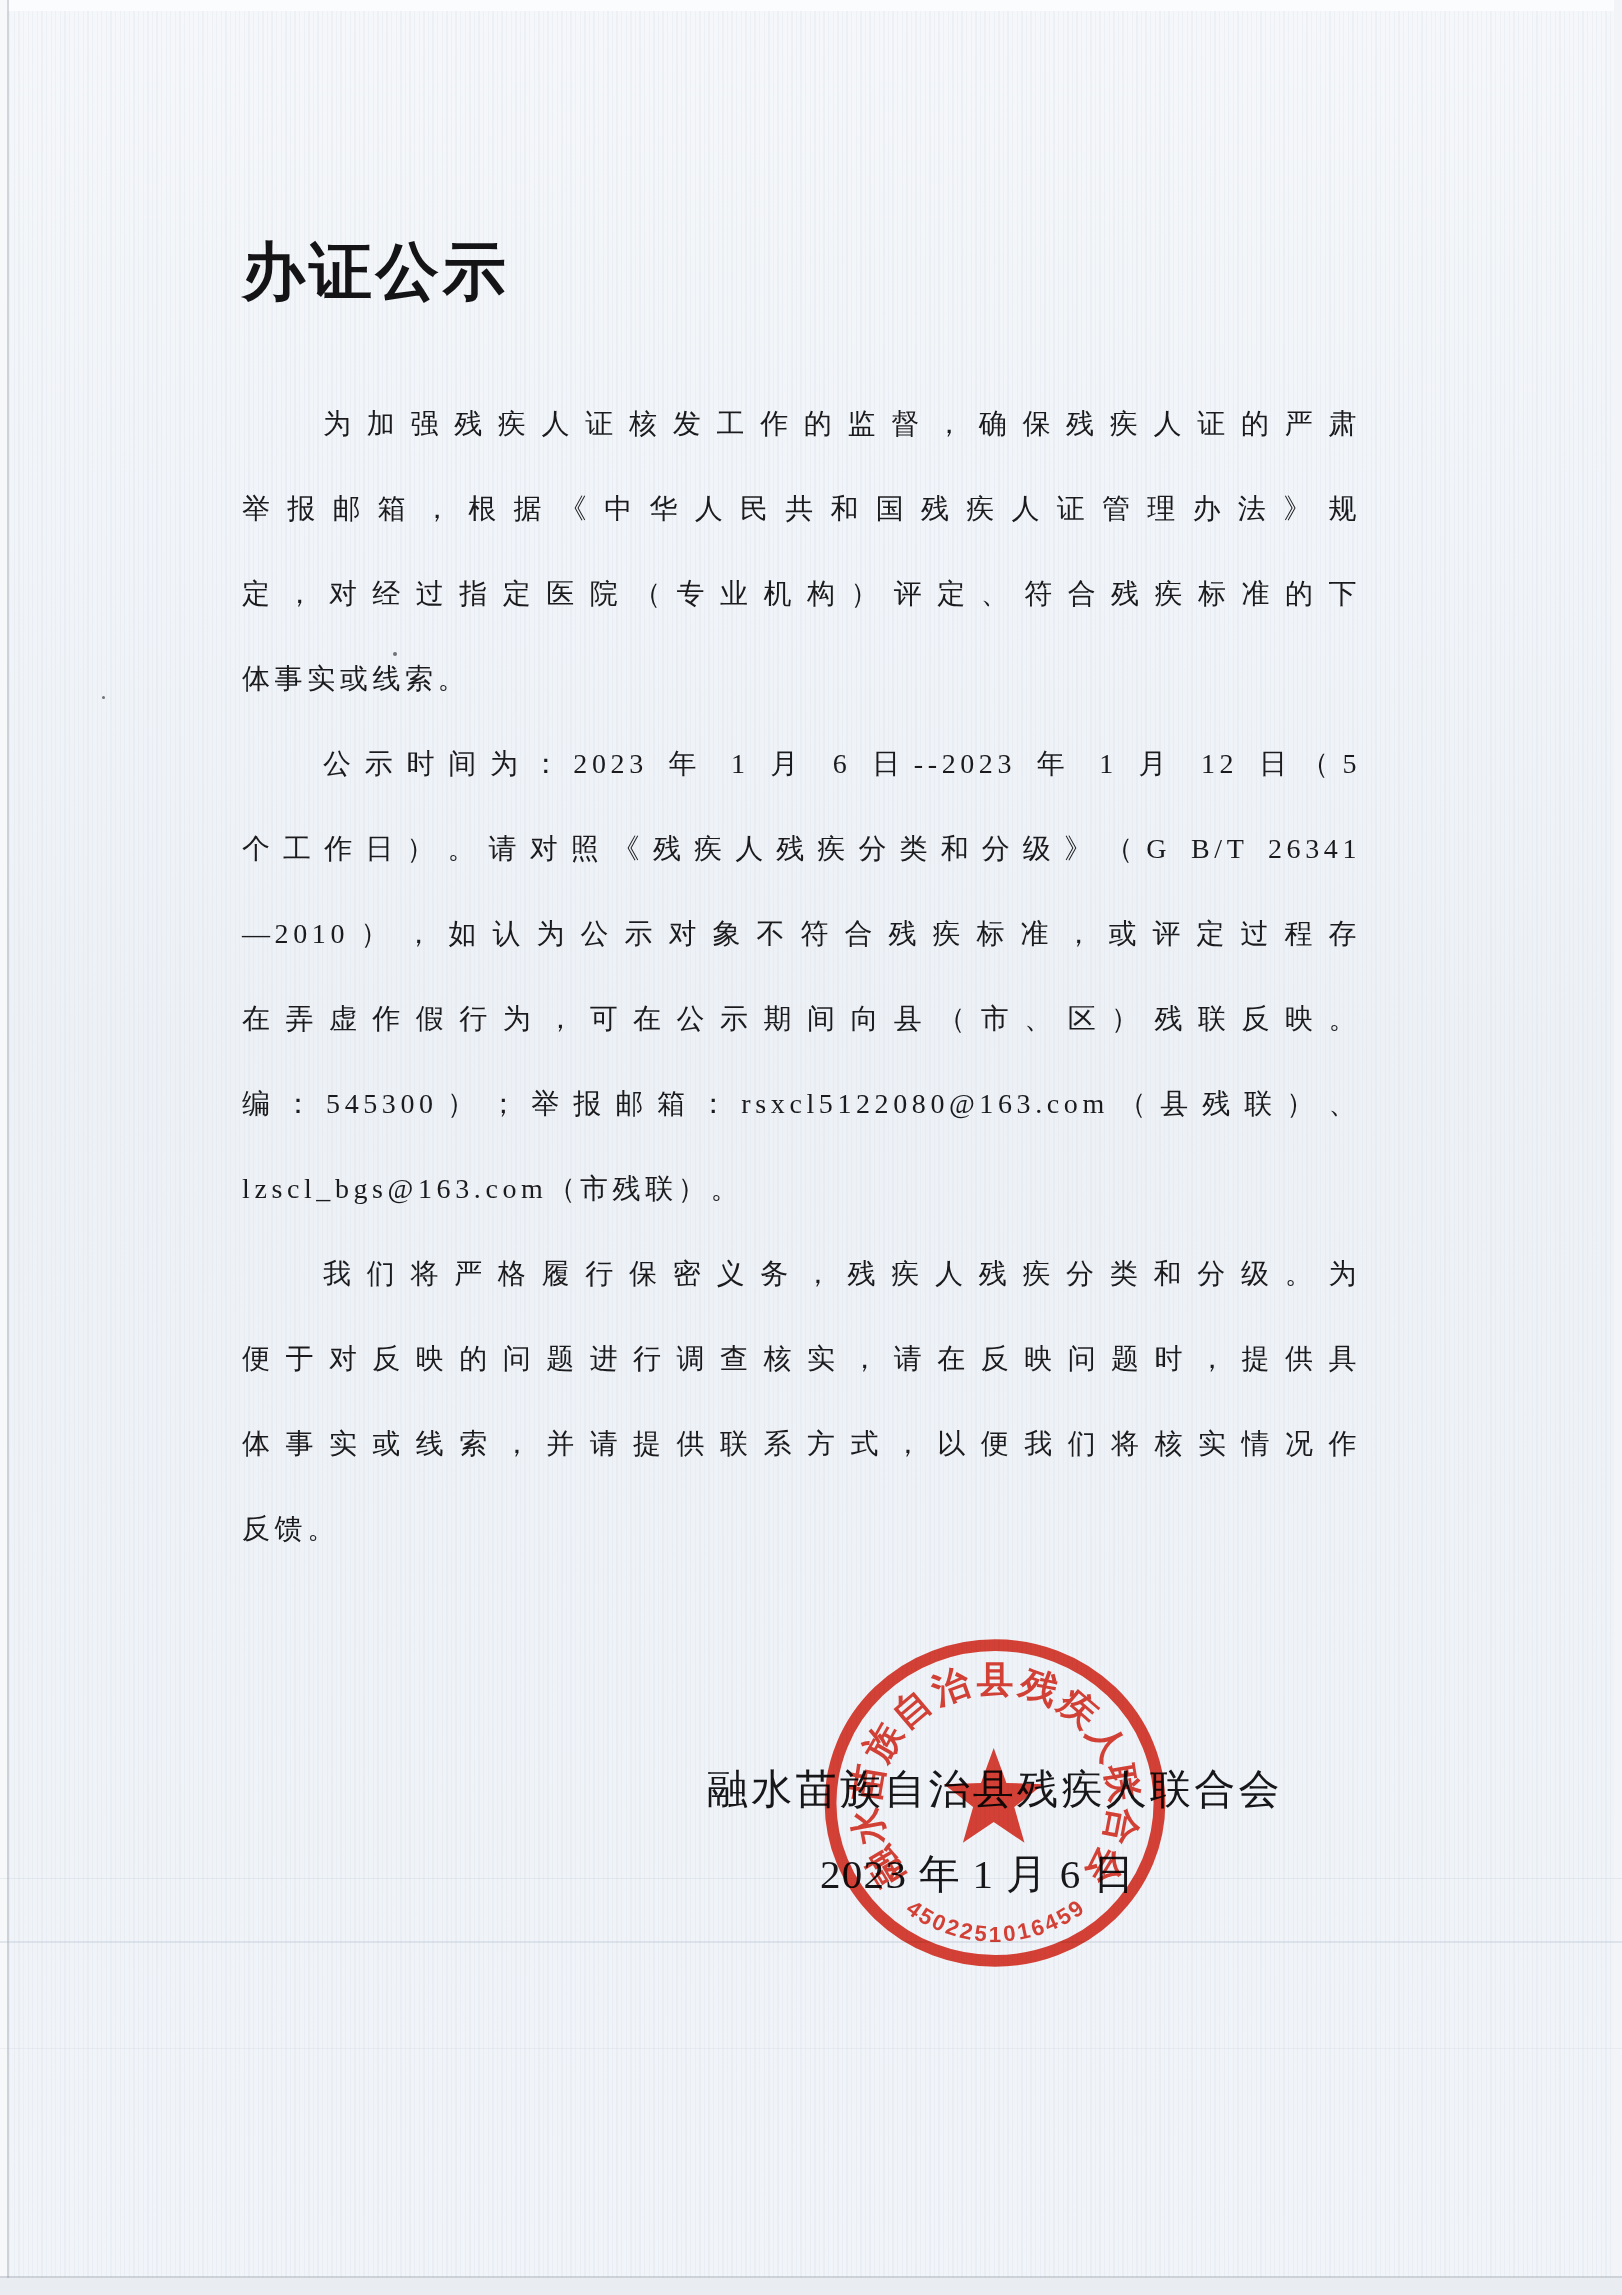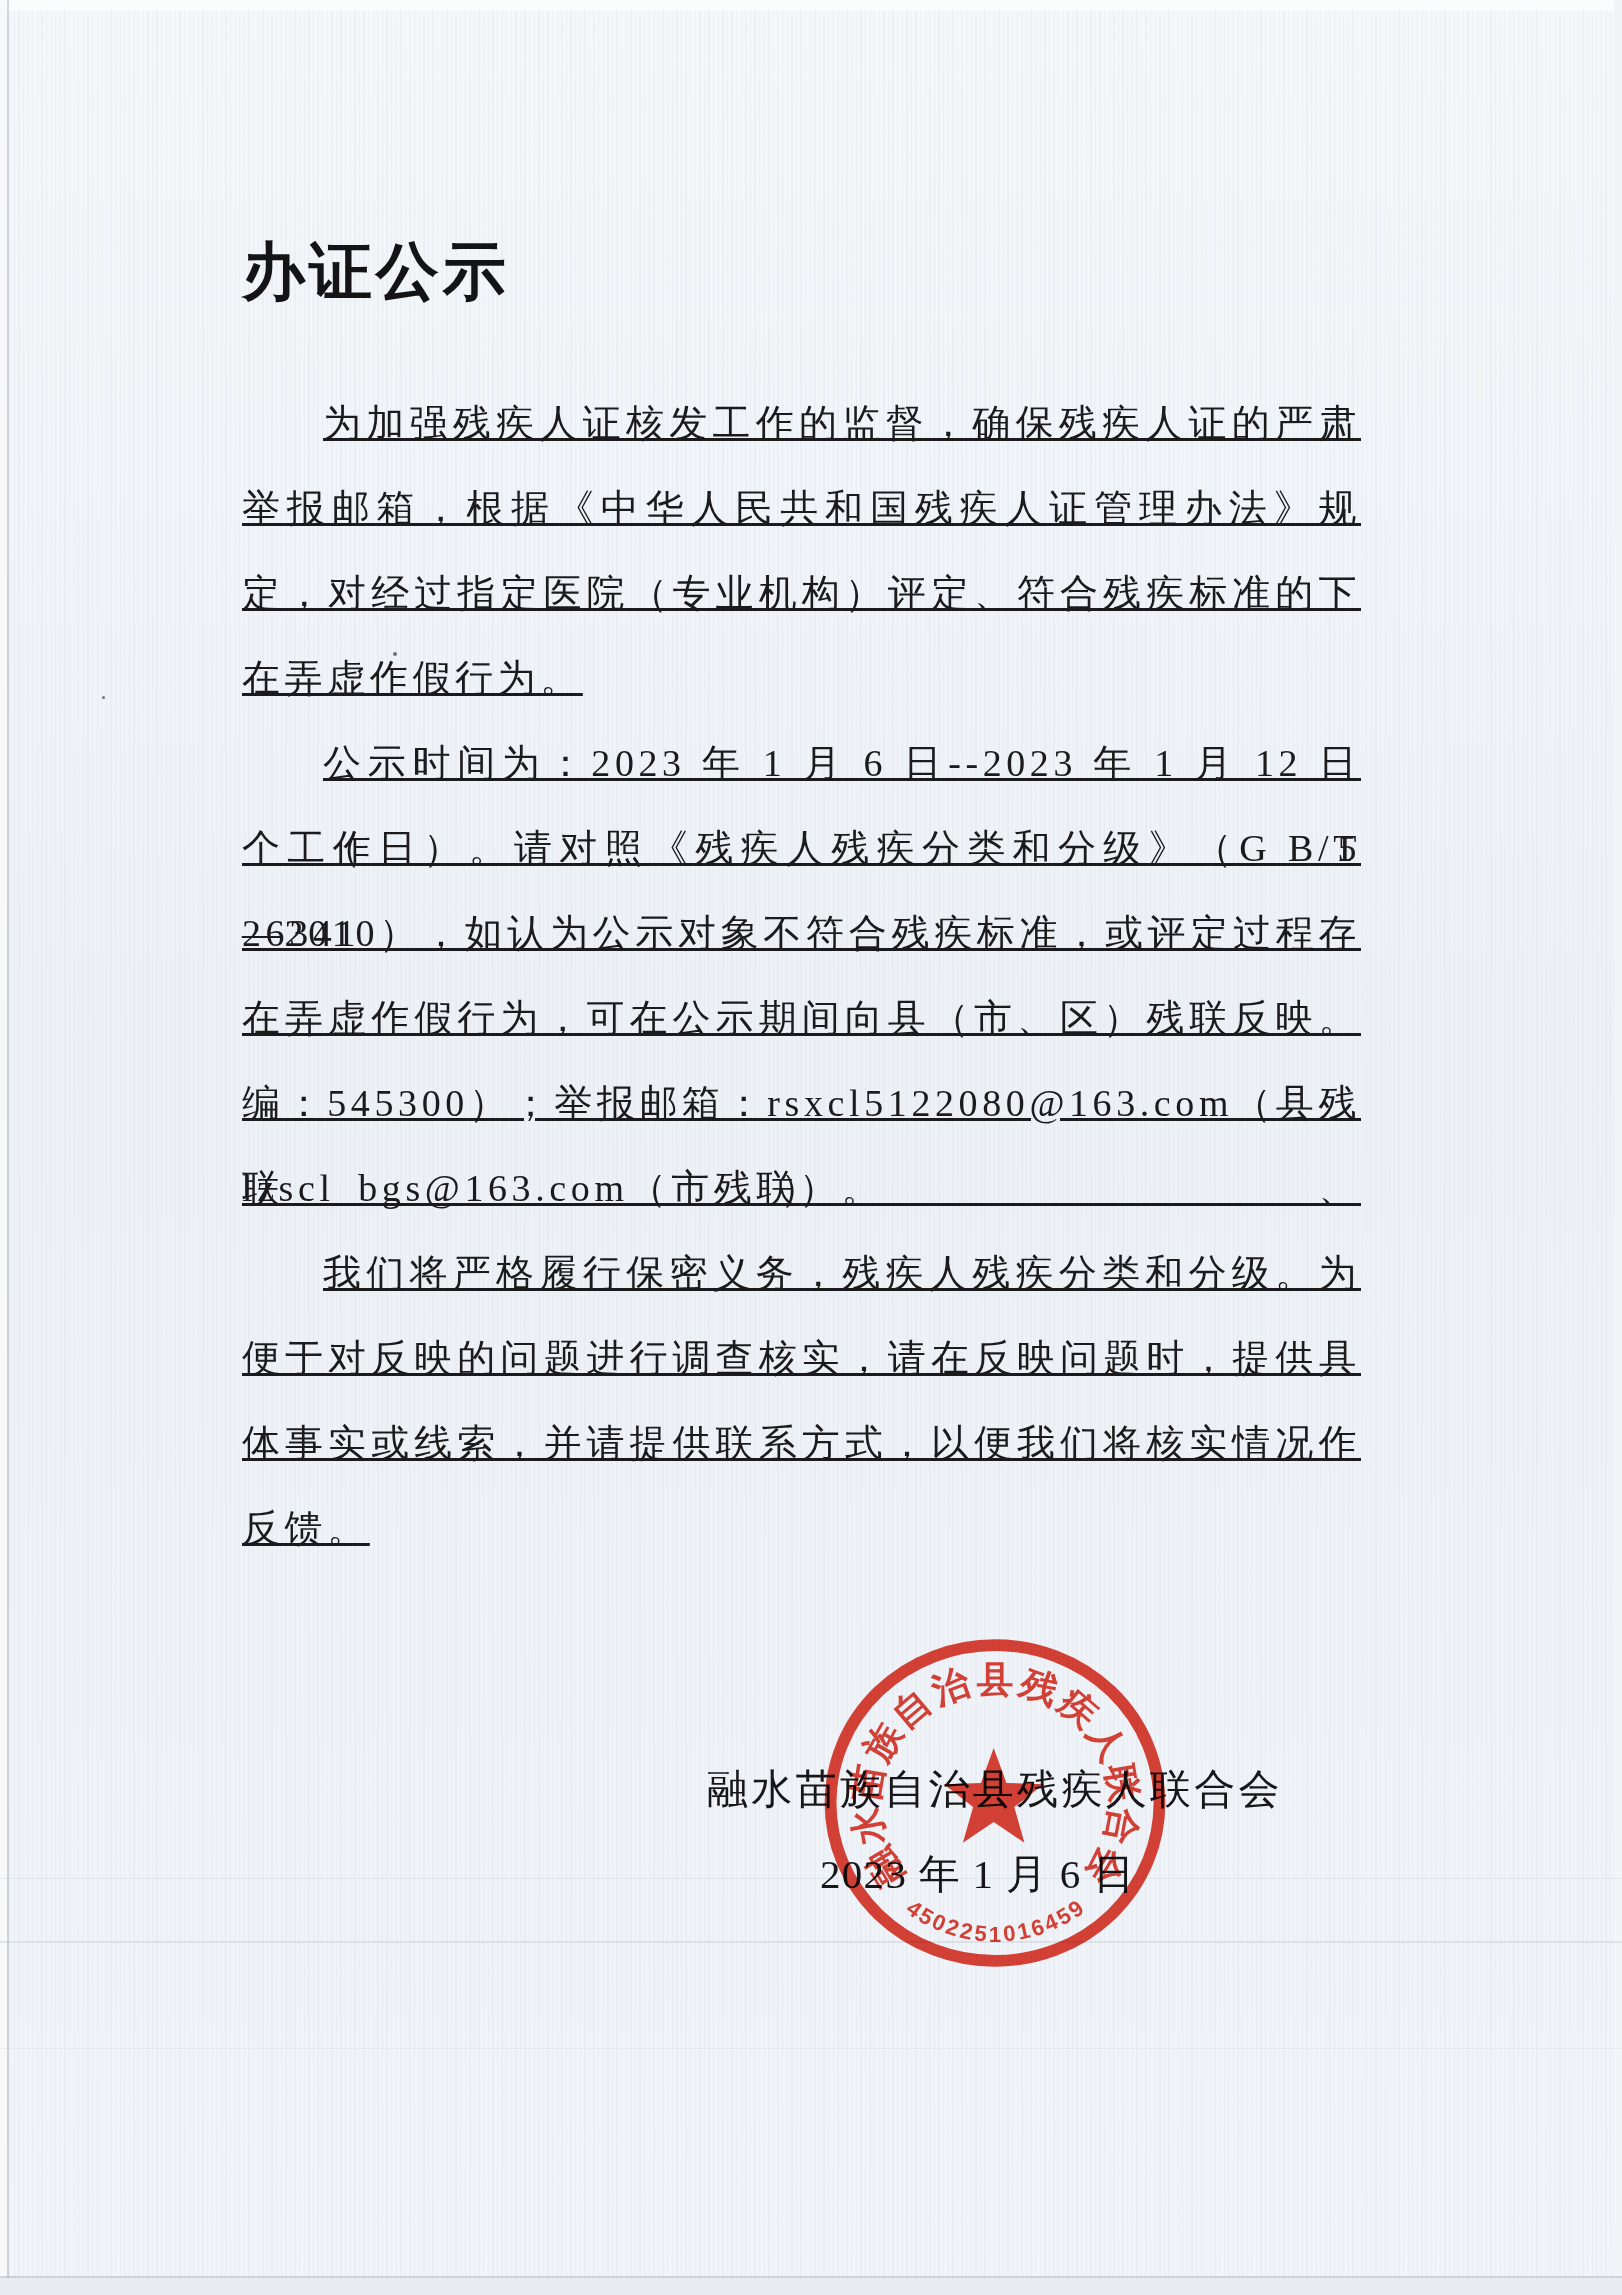--- a/index.html
+++ b/index.html
@@ -34,28 +34,27 @@
     letter-spacing: 3.9px;
     color: #141416;
   }
   .doc-body {
     position: absolute;
     left: 242px; top: 381px; width: 1119px;
   }
   .bline {
     height: 85px;
     line-height: 85px;
-    font-size: 38px;
+    font-size: 28px;
     letter-spacing: 4.6px;
     white-space: normal;
     text-align: justify;
     text-align-last: justify;
     text-justify: inter-character;
     overflow: visible;
-    text-decoration: underline;
   }
   .bline.indent { padding-left: 81px; }
   .bline.last { text-align: left; text-align-last: left; }
 
   .signature-line {
     position: absolute;
     left: 707px; top: 1768px;
     font-size: 41px; line-height: 43px;
     letter-spacing: 3.3px;
     color: #17171a;
@@ -107,21 +106,21 @@
   <div class="scanline" style="top:2048px;height:1.3px;opacity:.5"></div>
   <div class="speck" style="left:393px;top:652px;width:3.9px;height:3.9px"></div>
   <div class="speck" style="left:102px;top:696px;width:3.3px;height:3.3px"></div>
 
   <div class="doc-title">办证公示</div>
 
   <div class="doc-body">
       <div class="bline indent">为加强残疾人证核发工作的监督，确保残疾人证的严肃</div>
       <div class="bline">举报邮箱，根据《中华人民共和国残疾人证管理办法》规</div>
       <div class="bline">定，对经过指定医院（专业机构）评定、符合残疾标准的下</div>
-      <div class="bline last">在弄虚作假行为。</div>
+      <div class="bline last">体事实或线索。</div>
       <div class="bline indent">公示时间为：2023 年 1 月 6 日--2023 年 1 月 12 日（5</div>
       <div class="bline">个工作日）。请对照《残疾人残疾分类和分级》（G B/T 26341</div>
       <div class="bline">—2010），如认为公示对象不符合残疾标准，或评定过程存</div>
       <div class="bline">在弄虚作假行为，可在公示期间向县（市、区）残联反映。</div>
       <div class="bline">编：545300）；举报邮箱：rsxcl5122080@163.com（县残联）、</div>
       <div class="bline last">lzscl_bgs@163.com（市残联）。</div>
       <div class="bline indent">我们将严格履行保密义务，残疾人残疾分类和分级。为</div>
       <div class="bline">便于对反映的问题进行调查核实，请在反映问题时，提供具</div>
       <div class="bline">体事实或线索，并请提供联系方式，以便我们将核实情况作</div>
       <div class="bline last">反馈。</div>

